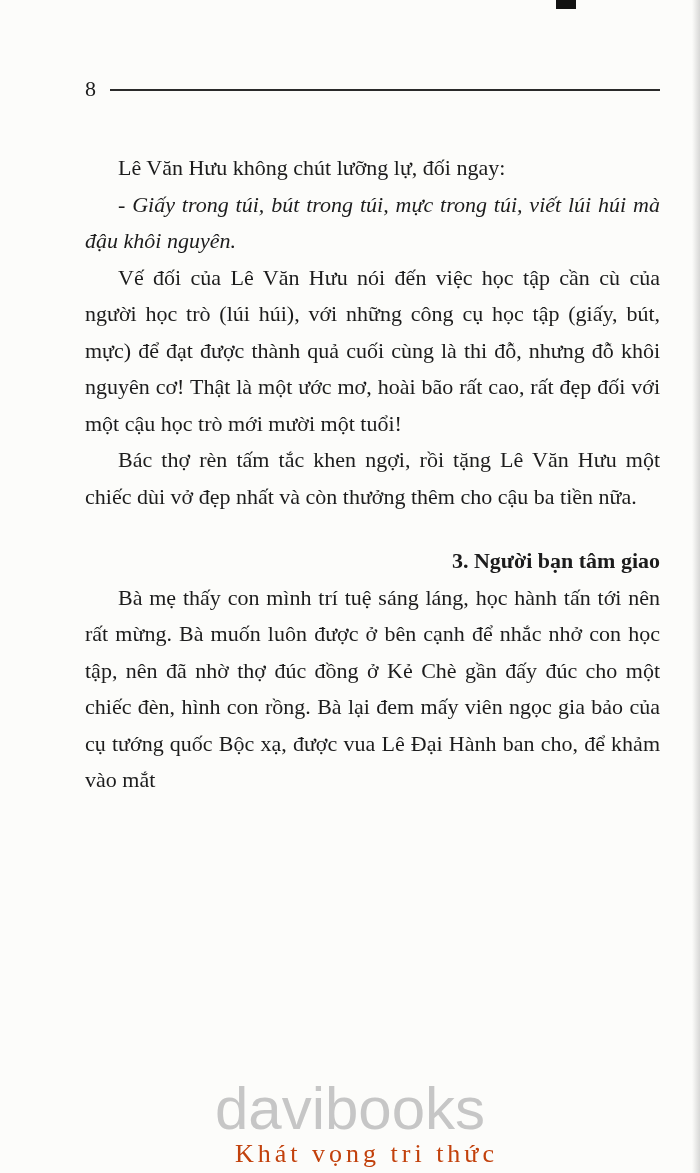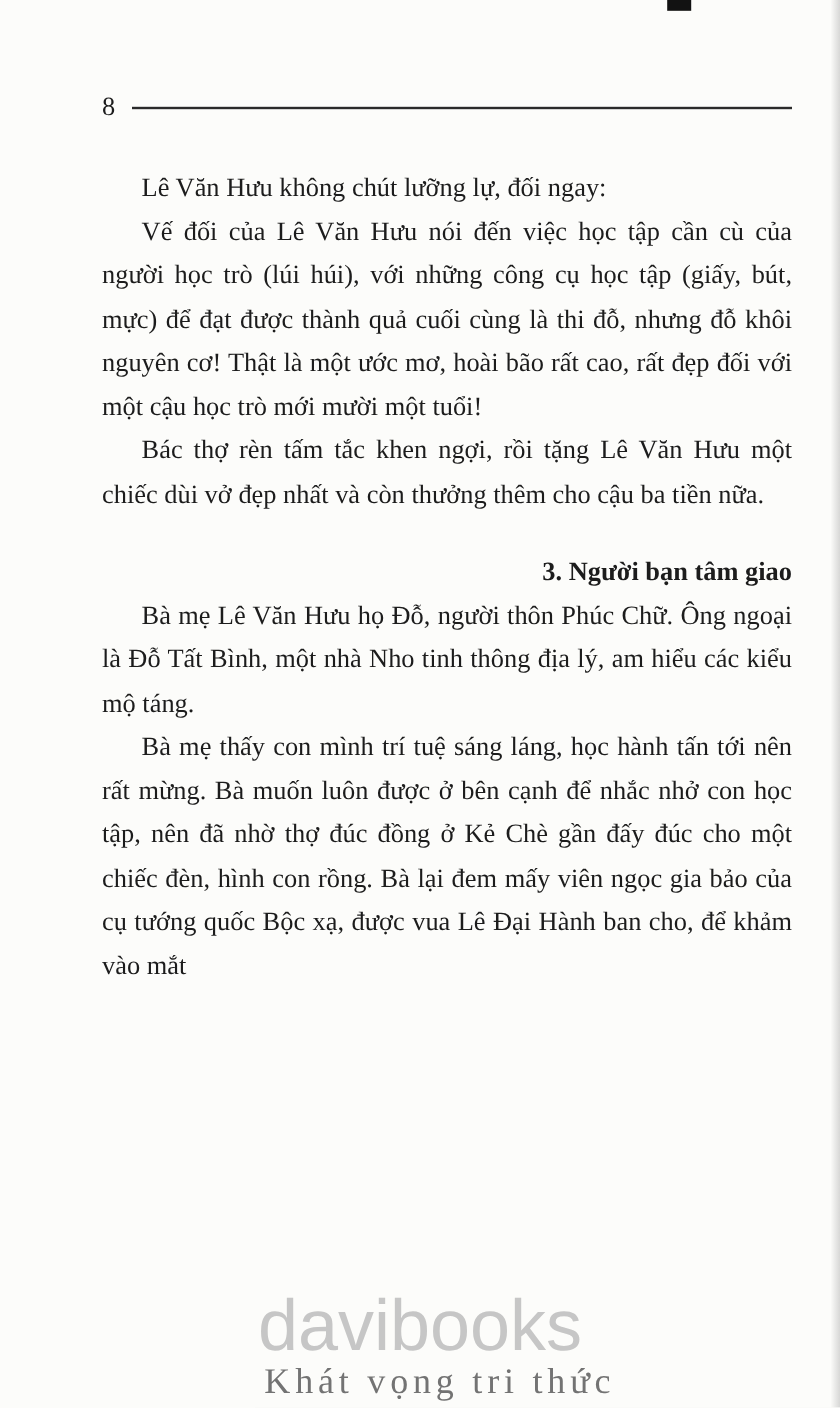--- a/index.html
+++ b/index.html
@@ -37,21 +37,21 @@
   }
   .head-rule {
     flex: 1;
     height: 0;
     border-top: 2px solid #2a2a2a;
     margin-left: 14px;
     margin-top: 2px;
   }
   
   .body-text {
-    margin-top: 36px;
+    margin-top: 48px;
     padding: 0 40px 0 85px;
     font-size: 22px;
     line-height: 36.5px;
     text-align: justify;
   }
   .para { text-indent: 33px; }
   .para.italic { font-style: italic; }
   .section-heading {
     font-size: 22px;
     font-weight: bold;
@@ -68,23 +68,23 @@
     pointer-events: none;
   }
   .wm-logo {
     font-family: Liberation Sans, sans-serif;
     font-size: 60px;
     line-height: 1;
     color: #b5b5b5;
     opacity: 0.75;
   }
   .wm-slogan {
-    font-size: 30px;
+    font-size: 26px;
     letter-spacing: 4px;
-    color: #737373;
+    color: #c2410c;
     margin-top: 0px;
     padding-left: 33px;
   }
   
   .artifact-top {
     position: absolute;
     top: 0; left: 556px;
     width: 20px; height: 9px;
     background: #121212;
   }
@@ -100,24 +100,24 @@
 
 <div class="page">
 
   <header class="running-head">
     <span class="page-num">8</span>
     <span class="head-rule"></span>
   </header>
 
   <main class="body-text">
     <p class="para">Lê Văn Hưu không chút lưỡng lự, đối ngay:</p>
+    <p class="para italic">- Giấy trong túi, bút trong túi, mực trong túi, viết lúi húi mà đậu khôi nguyên.</p>
     <p class="para">Vế đối của Lê Văn Hưu nói đến việc học tập cần cù của người học trò (lúi húi), với những công cụ học tập (giấy, bút, mực) để đạt được thành quả cuối cùng là thi đỗ, nhưng đỗ khôi nguyên cơ! Thật là một ước mơ, hoài bão rất cao, rất đẹp đối với một cậu học trò mới mười một tuổi!</p>
     <p class="para">Bác thợ rèn tấm tắc khen ngợi, rồi tặng Lê Văn Hưu một chiếc dùi vở đẹp nhất và còn thưởng thêm cho cậu ba tiền nữa.</p>
     <h3 class="section-heading">3. Người bạn tâm giao</h3>
-    <p class="para">Bà mẹ Lê Văn Hưu họ Đỗ, người thôn Phúc Chữ. Ông ngoại là Đỗ Tất Bình, một nhà Nho tinh thông địa lý, am hiểu các kiểu mộ táng.</p>
     <p class="para">Bà mẹ thấy con mình trí tuệ sáng láng, học hành tấn tới nên rất mừng. Bà muốn luôn được ở bên cạnh để nhắc nhở con học tập, nên đã nhờ thợ đúc đồng ở Kẻ Chè gần đấy đúc cho một chiếc đèn, hình con rồng. Bà lại đem mấy viên ngọc gia bảo của cụ tướng quốc Bộc xạ, được vua Lê Đại Hành ban cho, để khảm vào mắt</p>
   </main>
 
   <div class="watermark">
     <div class="wm-logo">davibooks</div>
     <div class="wm-slogan">Khát vọng tri thức</div>
   </div>
 
   <div class="artifact-top"></div>
   <div class="edge-right"></div>

